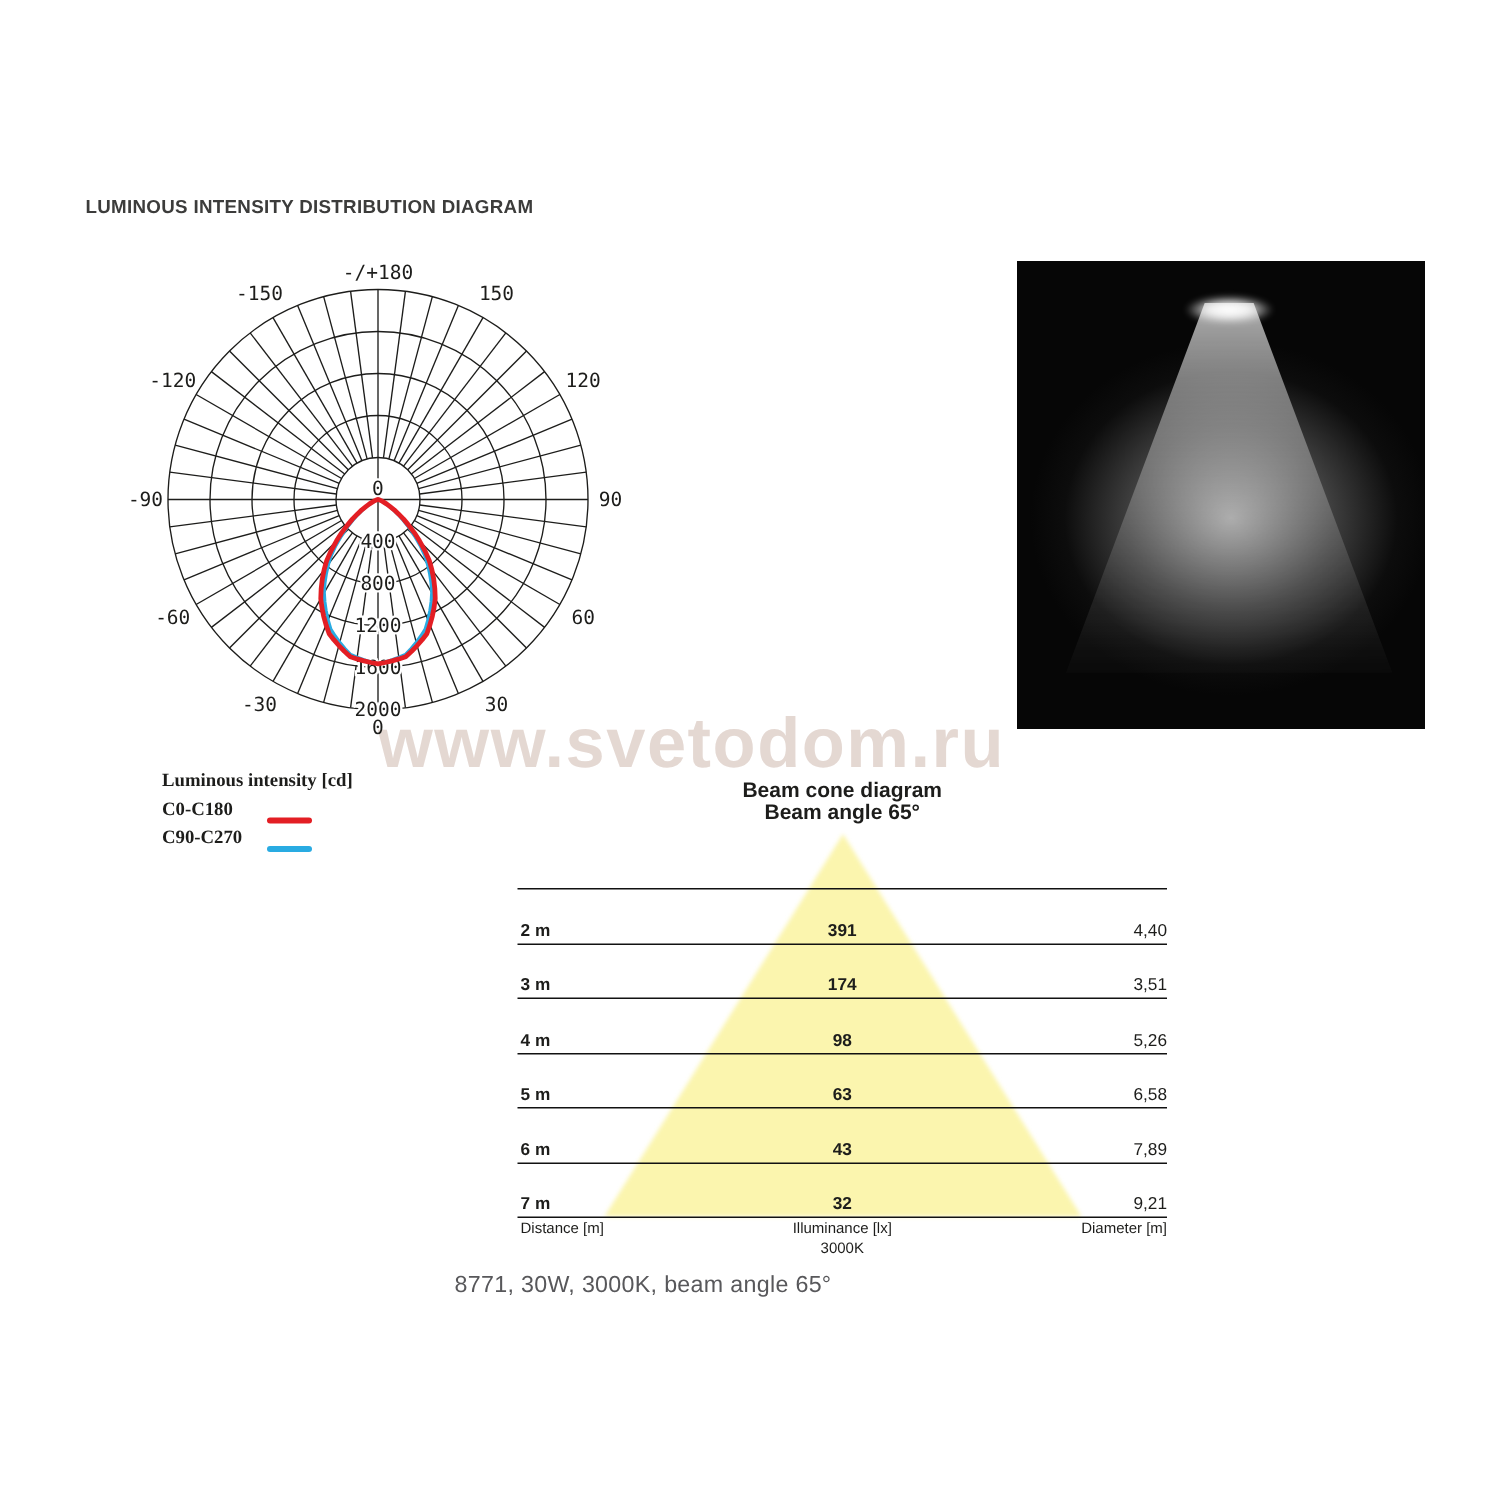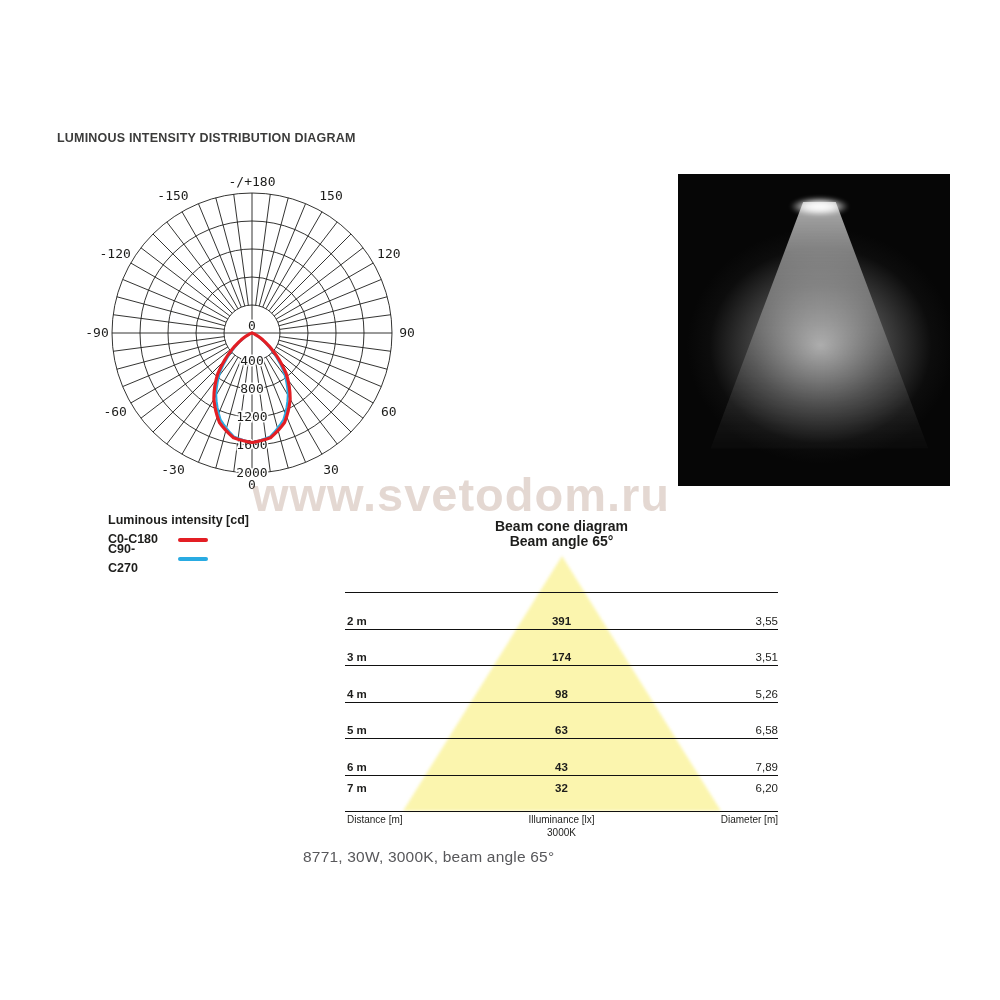--- a/index.html
+++ b/index.html
@@ -13,21 +13,21 @@
     left:42px;top:131px;font-size:12.5px;font-weight:bold;color:#3c3c3b;
     letter-spacing:.2px;
     margin-left:15px;
   }
   
   #polar-wrap{left:82px;top:160px;width:340px;height:350px;z-index:2;}
   #polar-svg text{font-family:"DejaVu Sans Mono",monospace;font-size:13px;fill:#1d1d1b;}
   #polar-svg text.halo{paint-order:stroke;stroke:#ffffff;stroke-width:3px;}
   
   #legend{left:108px;top:511px;z-index:2;font-size:12.5px;line-height:19px;font-weight:bold;color:#1d1d1b;}
-  .legend-row{display:flex;align-items:center;height:19px;}
+  .legend-row{display:flex;align-items:flex-end;height:19px;font-family:Liberation Serif, serif;}
   .legend-swatch{width:30px;height:4px;border-radius:2px;margin-left:14px;}
   .legend-label{width:56px;}
   
   #watermark{
     left:252px;top:467px;z-index:1;font-size:47px;font-weight:bold;
     letter-spacing:1px;color:#decfc8;opacity:.8;white-space:nowrap;
   }
   
   #photo{left:678px;top:174px;width:272px;height:312px;background:#060606;overflow:hidden;z-index:2;}
   #photo .layer{position:absolute;}
@@ -188,21 +188,21 @@
   <div class="tbl-foot" id="tbl-foot" style="top:244px;">
     <span class="f-dist">Distance [m]</span>
     <span class="f-lx">Illuminance [lx]</span>
     <span class="f-note">3000K</span>
     <span class="f-dia">Diameter [m]</span>
   </div>
     <div class="row-rule" style="top: 22px;"></div>
     <div class="row-labels" style="top: 40.5px;">
       <span class="c-dist">2 m</span>
       <span class="c-lx">391</span>
-      <span class="c-dia">3,55</span>
+      <span class="c-dia">4,40</span>
     </div>
     <div class="row-rule" style="top: 58.5px;"></div>
     <div class="row-labels" style="top: 77px;">
       <span class="c-dist">3 m</span>
       <span class="c-lx">174</span>
       <span class="c-dia">3,51</span>
     </div>
     <div class="row-rule" style="top: 95px;"></div>
     <div class="row-labels" style="top: 113.5px;">
       <span class="c-dist">4 m</span>
@@ -215,21 +215,21 @@
       <span class="c-lx">63</span>
       <span class="c-dia">6,58</span>
     </div>
     <div class="row-rule" style="top: 168px;"></div>
     <div class="row-labels" style="top: 186.5px;">
       <span class="c-dist">6 m</span>
       <span class="c-lx">43</span>
       <span class="c-dia">7,89</span>
     </div>
     <div class="row-rule" style="top: 204.5px;"></div>
-    <div class="row-labels" style="top: 208px;">
+    <div class="row-labels" style="top: 223px;">
       <span class="c-dist">7 m</span>
       <span class="c-lx">32</span>
-      <span class="c-dia">6,20</span>
+      <span class="c-dia">9,21</span>
     </div>
     <div class="row-rule" style="top: 241px;"></div>
   </div>
 
 <div id="caption" class="abs">8771, 30W, 3000K, beam angle 65°</div>
 
 </body></html>

